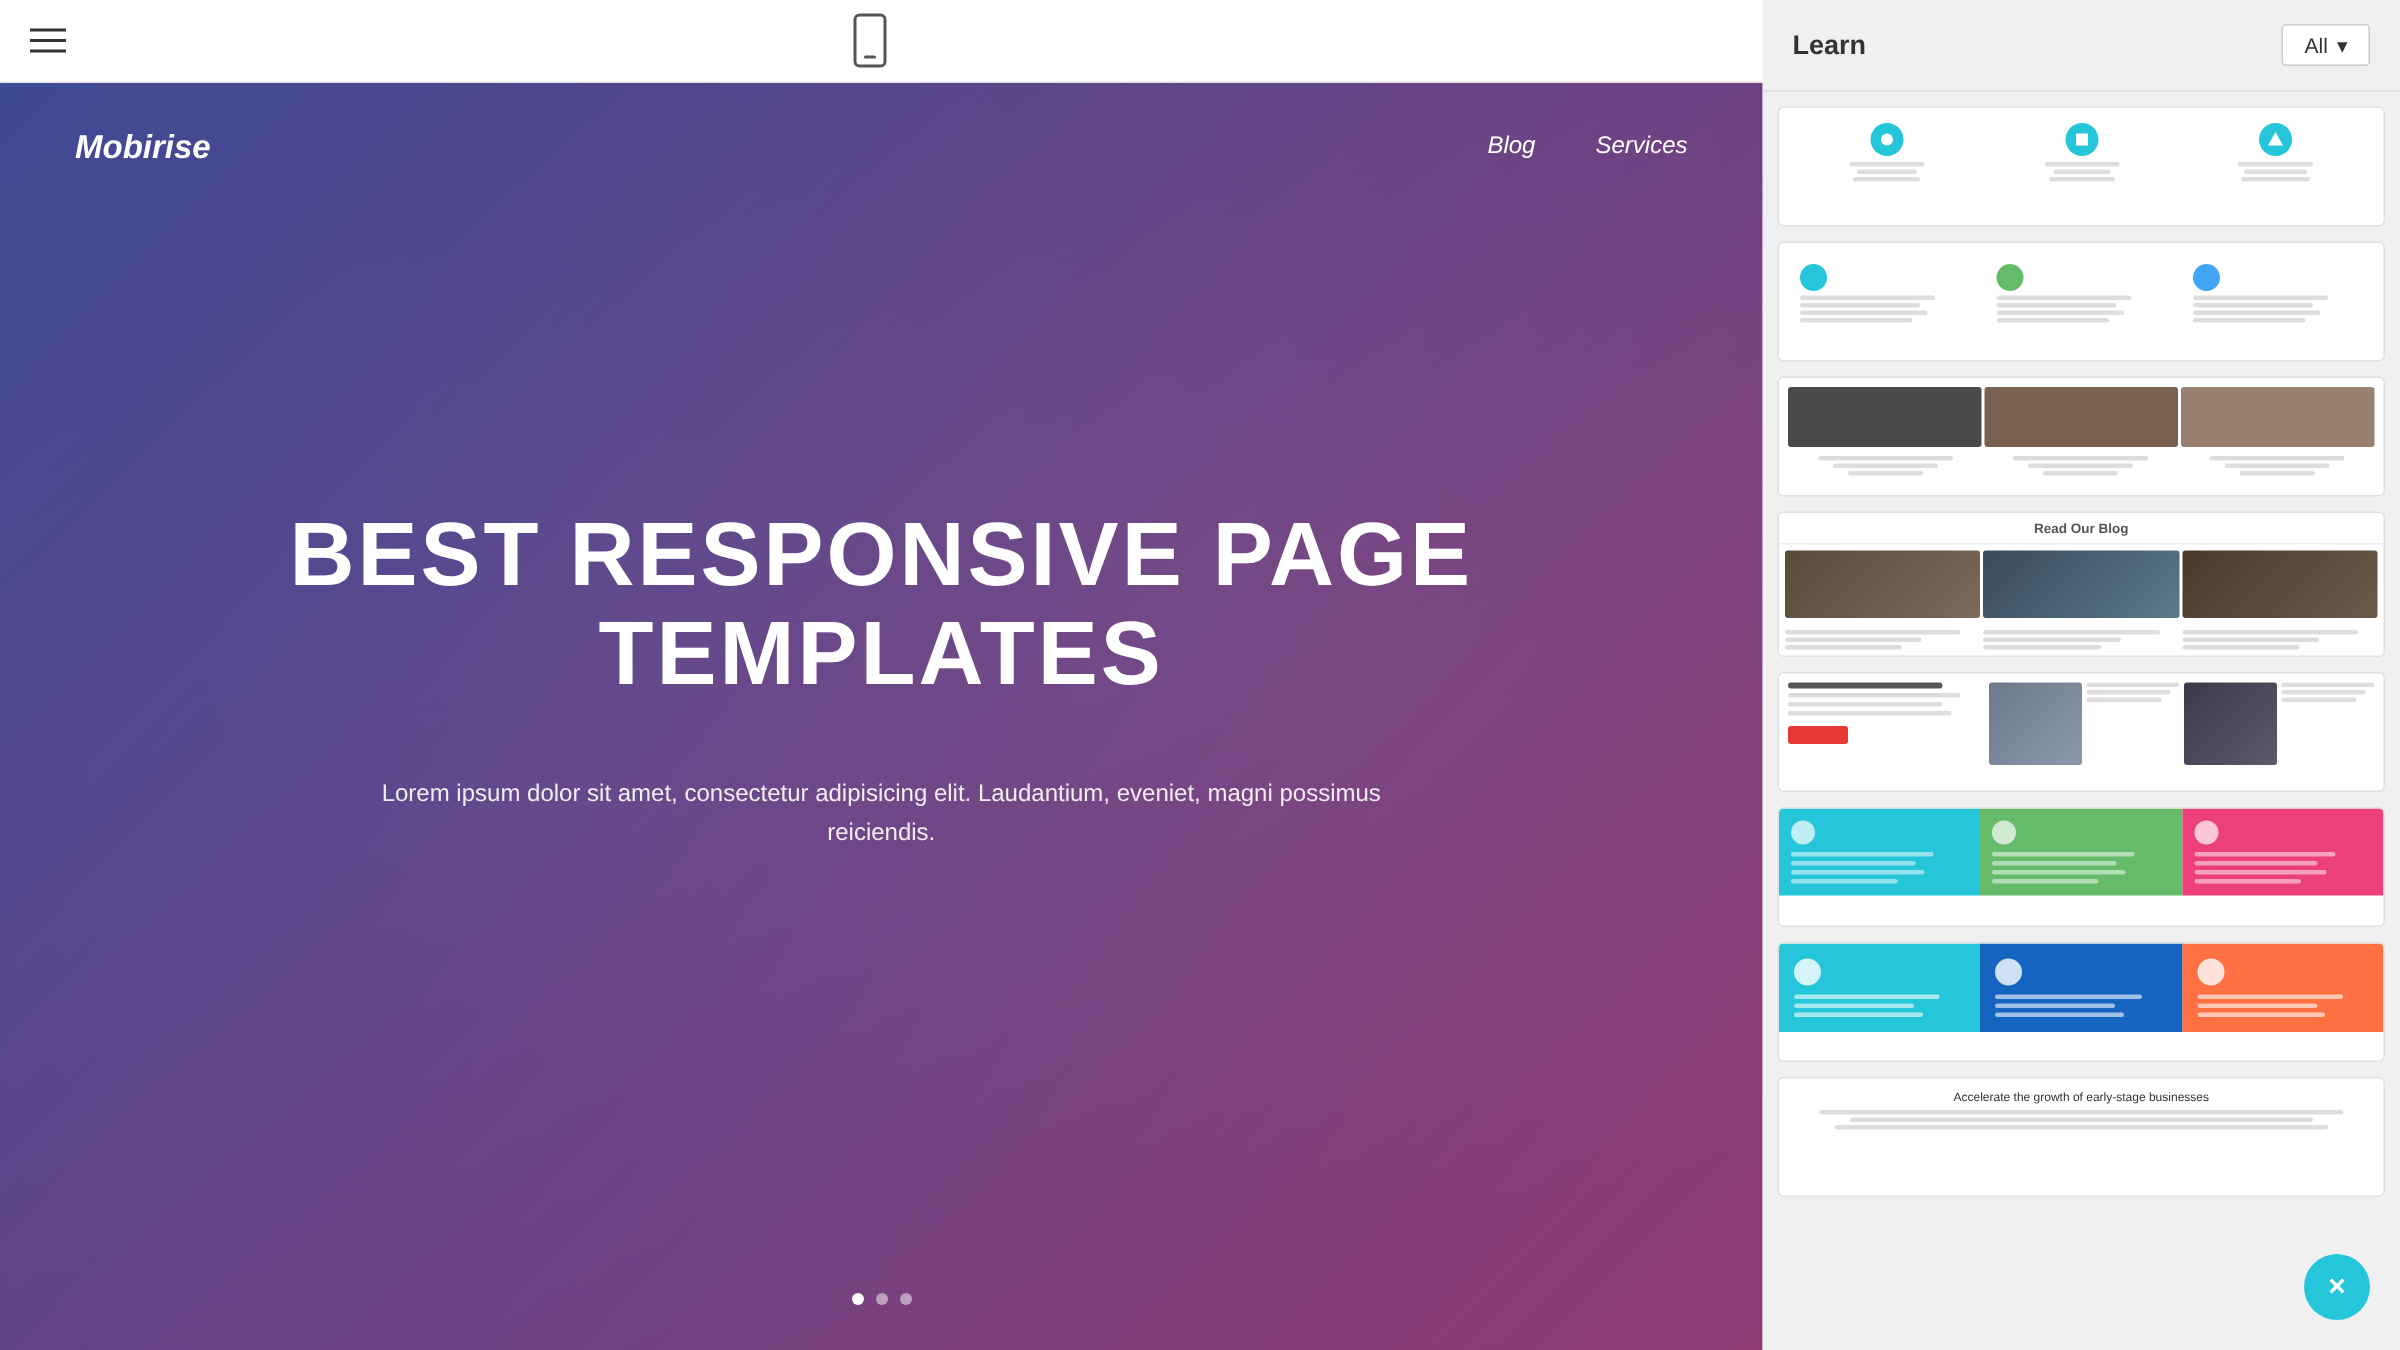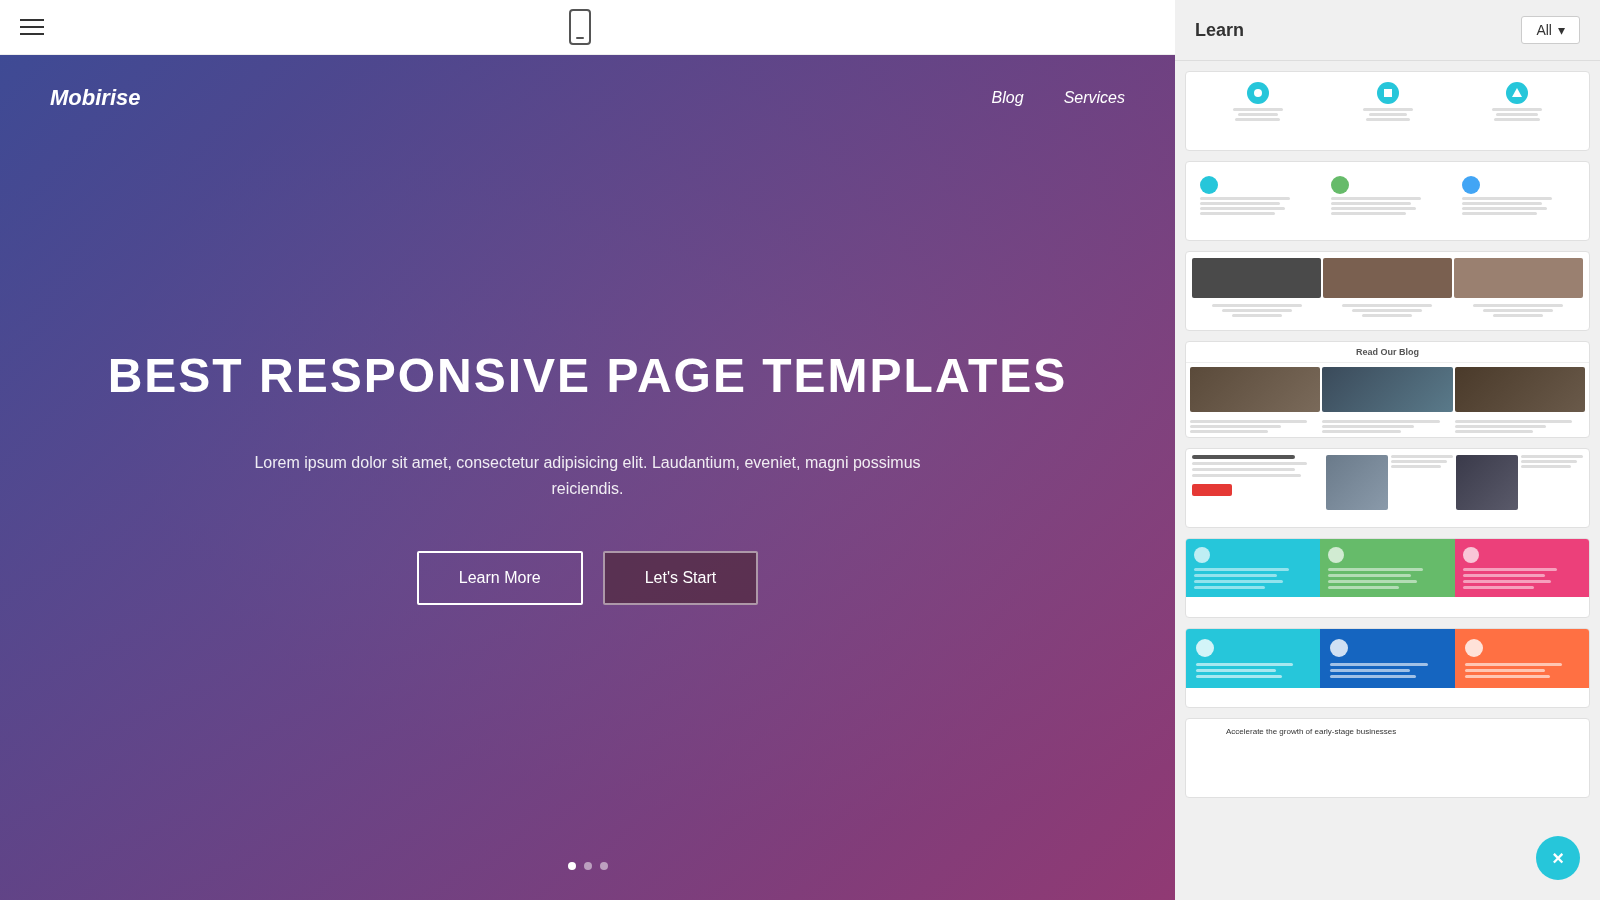--- a/index.html
+++ b/index.html
@@ -81,21 +81,21 @@
       color: #fff; text-decoration: none; font-size: 16px; cursor: pointer;
     }
 
     
     .hero-content {
       position: absolute; inset: 0; z-index: 5;
       display: flex; flex-direction: column; align-items: center; justify-content: center;
       text-align: center; padding: 0 80px;
     }
     .hero-title {
-      color: #fff; font-size: 48px; font-weight: 900; line-height: 1.1;
+      color: #fff; font-size: 60px; font-weight: 900; line-height: 1.1;
       text-transform: uppercase; letter-spacing: 2px; margin-bottom: 48px;
     }
     .hero-subtitle {
       color: rgba(255,255,255,0.9); font-size: 16px; max-width: 700px; margin-bottom: 50px;
       line-height: 1.6;
     }
     .hero-buttons {
       display: flex; gap: 20px;
     }
     .btn-outline {
@@ -232,21 +232,21 @@
     
     .card-color-blocks { display: flex; }
     .color-block { flex: 1; padding: 10px; display: flex; flex-direction: column; gap: 3px; align-items: flex-start; }
     .cb-teal { background: #26c6da; }
     .cb-blue { background: #1565c0; }
     .cb-orange { background: #ff7043; }
     .cb-icon { width: 18px; height: 18px; border-radius: 50%; background: rgba(255,255,255,0.8); margin-bottom: 3px; }
     .cb-line { height: 3px; background: rgba(255,255,255,0.6); border-radius: 2px; width: 100%; }
 
     
-    .card-startup { display: flex; flex-direction: row; padding: 8px; gap: 4px; margin-left: 32px; }
+    .card-startup { display: flex; flex-direction: column; padding: 8px; gap: 4px; }
     .startup-title { font-size: 8px; color: #333; text-align: center; }
     .startup-text { display: flex; flex-direction: column; gap: 2px; align-items: center; }
     .su-line { height: 3px; background: #ddd; border-radius: 2px; }
 
     
     .close-btn {
       position: absolute; bottom: 20px; right: 20px;
       width: 44px; height: 44px; border-radius: 50%;
       background: #26c6da; border: none; cursor: pointer;
       display: flex; align-items: center; justify-content: center;
@@ -281,24 +281,20 @@
       <span class="brand-name">Mobirise</span>
       <div class="nav-links">
         <span class="nav-link">Blog</span>
         <span class="nav-link">Services</span>
       </div>
     </div>
 
     <div class="hero-content">
       <h1 class="hero-title">BEST RESPONSIVE PAGE TEMPLATES</h1>
       <p class="hero-subtitle">Lorem ipsum dolor sit amet, consectetur adipisicing elit. Laudantium, eveniet, magni possimus reiciendis.</p>
-      <div class="hero-buttons">
-        <button class="btn-outline">Learn More</button>
-        <button class="btn-solid">Let's Start</button>
-      </div>
     </div>
 
     <div class="carousel-dots">
       <div class="dot active"></div>
       <div class="dot"></div>
       <div class="dot"></div>
     </div>
   </div>
 </div>
 

